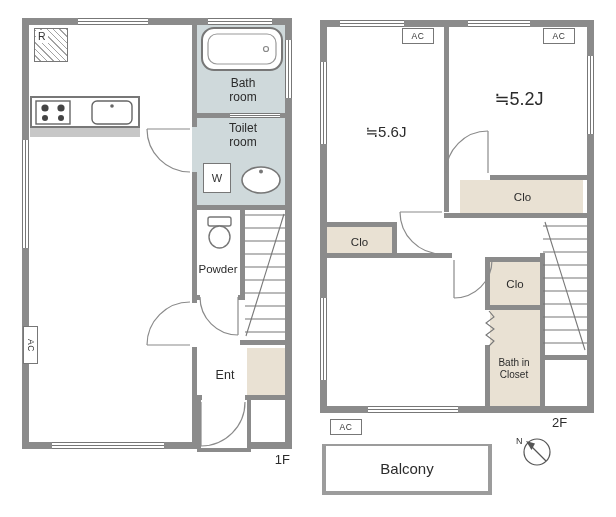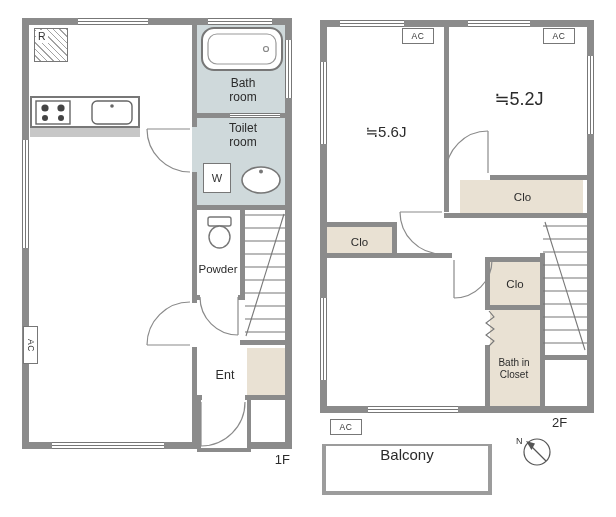--- a/index.html
+++ b/index.html
@@ -92,21 +92,21 @@
   <div class="win-v" style="left:320px;top:298px;width:7px;height:82px"></div>
   <div class="win-h" style="left:368px;top:406px;width:90px;height:7px"></div>
 
   <div class="fixture hatch" style="left:34px;top:28px;width:34px;height:34px">
     <span style="position:absolute;left:1px;top:1px;background:#fff;font-size:10.5px;line-height:1.2;padding:0 2px;color:#333">R</span>
   </div>
   <div class="fixture" style="left:30px;top:96px;width:110px;height:32px;border-width:2px"></div>
   <div class="fixture" style="left:203px;top:163px;width:28px;height:30px;display:flex;align-items:center;justify-content:center;font-size:11px;color:#333">
     <span>W</span>
   </div>
-  <div style="position:absolute;z-index:2;left:322px;top:444px;width:170px;height:51px;background:#fff;border:4px solid #9c9c9c;border-top-width:2px;display:flex;align-items:flex-start;justify-content:center">
+  <div style="position:absolute;z-index:2;left:322px;top:444px;width:170px;height:51px;background:#fff;border:4px solid #9c9c9c;border-top-width:2px;display:flex;align-items:center;justify-content:center">
     <span class="lbl" style="position:static;font-size:15px">Balcony</span>
   </div>
 
   <svg class="overlay" width="616" height="517">
 
     <g>
       <rect x="202" y="28" width="80" height="42" rx="12" fill="#fff" stroke="#777" stroke-width="2"></rect>
       <rect x="208" y="34" width="68" height="30" rx="9" fill="none" stroke="#999" stroke-width="1.2"></rect>
       <circle cx="266" cy="49" r="2.5" fill="none" stroke="#888" stroke-width="1.2"></circle>
     </g>

